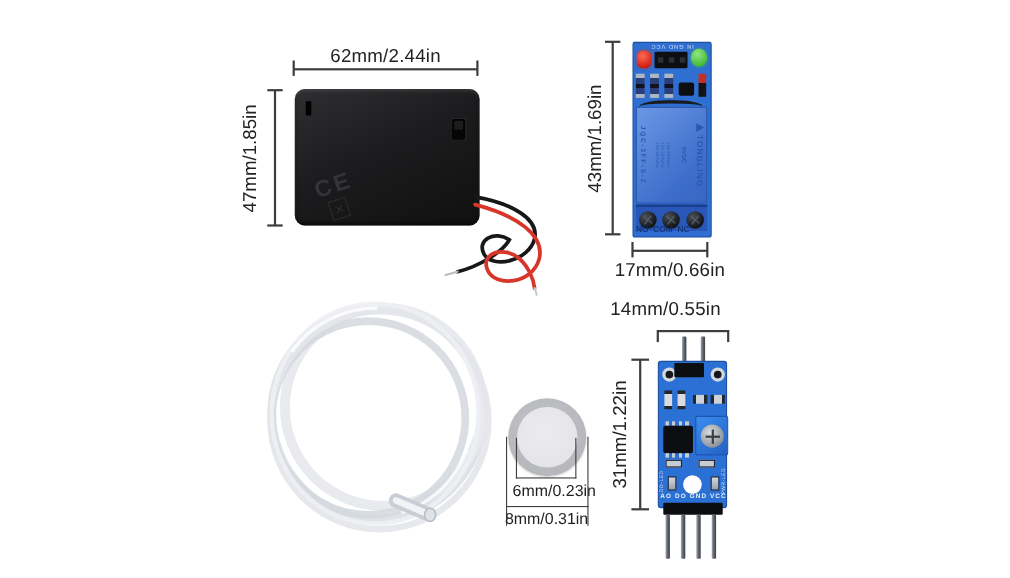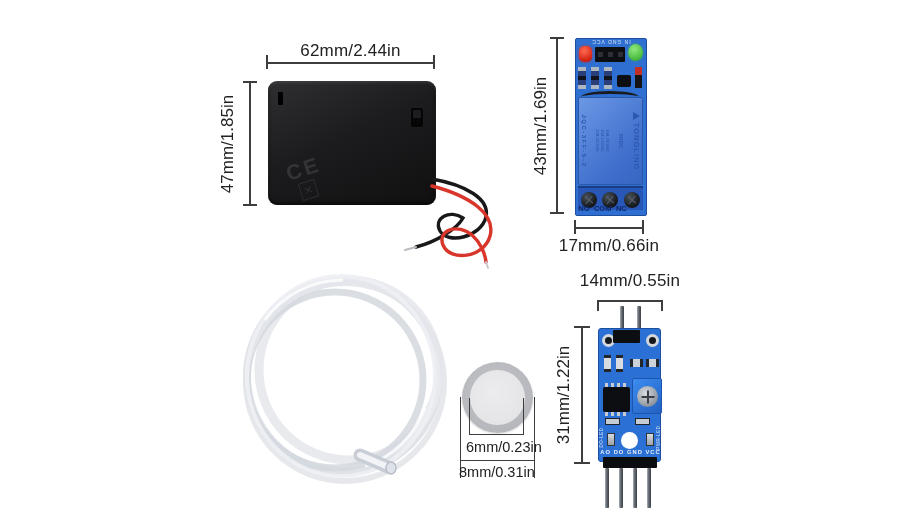--- a/index.html
+++ b/index.html
@@ -55,21 +55,21 @@
   .rt-rating{font-size:4.2px;line-height:5px;text-align:center;}
   .rt-model{font-size:6px;font-weight:bold;letter-spacing:1.5px;}
   .term-block{position:absolute;left:2px;top:147px;width:65px;height:24px;background:#2857b8;
               border-top:2px solid #1a3c86;box-sizing:border-box;}
   .screw{position:absolute;top:4px;width:16px;height:16px;border-radius:50%;
          background:radial-gradient(circle at 35% 30%,#4a515a,#15181c 65%);}
   .screw::before,.screw::after{content:"";position:absolute;left:50%;top:50%;width:10px;height:1px;background:#5a626c;}
   .screw::before{transform:translate(-50%,-50%) rotate(38deg);}
   .screw::after{transform:translate(-50%,-50%) rotate(-52deg);}
   .term-labels{position:absolute;left:0;top:165px;width:53px;display:flex;justify-content:space-around;
-               font-size:7.5px;font-weight:bold;color:#0d2a66;}
+               font-size:7.5px;font-weight:normal;color:#0d2a66;}
   
   .sensor-pcb{position:absolute;left:598px;top:328px;width:63px;height:134px;background:#2b70d4;
               border:1px solid #1c4fa0;border-radius:3px;box-sizing:border-box;}
   .mount-hole{position:absolute;top:5px;width:7px;height:7px;border-radius:50%;background:#14171c;border:3px solid #d3d8de;}
   .sensor-header2{position:absolute;left:14px;top:1px;width:27px;height:13px;background:#0c0e11;border-radius:1px;}
   .pin{position:absolute;width:4px;background:linear-gradient(90deg,#a8aeb6,#62686f 45%,#3c4147);border-radius:1px;}
   .res-v{position:absolute;width:7px;height:17px;
          background:linear-gradient(180deg,#23262b 0 3px,#d8dce0 3px 14px,#23262b 14px);}
   .res-h{position:absolute;width:13px;height:8px;
          background:linear-gradient(90deg,#23262b 0 3px,#cdd2d8 3px 10px,#23262b 10px);}
@@ -208,21 +208,21 @@
     <div class="dim-line-v" style="left:523px;top:398px;height:37px;border-left-width:1.5px;"></div>
     <div class="dim-line-h" style="left:469px;top:434px;width:55px;border-top-width:1.5px;"></div>
     <div class="dim-label-sm" style="left:466px;top:439px;">6mm/0.23in</div>
     <div class="dim-line-v" style="left:460px;top:397px;height:81px;border-left-width:1.5px;"></div>
     <div class="dim-line-v" style="left:534px;top:397px;height:81px;border-left-width:1.5px;"></div>
     <div class="dim-line-h" style="left:460px;top:460px;width:75px;border-top-width:1.5px;"></div>
     <div class="dim-label-sm" style="left:459px;top:464px;">8mm/0.31in</div>
   </div>
 
   <div>
-    <div class="dim-label" style="left:565px;top:271px;width:130px;">14mm/0.55in</div>
+    <div class="dim-label" style="left:540px;top:271px;width:130px;">14mm/0.55in</div>
     <div class="dim-line-h" style="left:598px;top:300px;width:64px;"></div>
     <div class="tick-v" style="left:597px;top:300px;height:11px;"></div>
     <div class="tick-v" style="left:661px;top:300px;height:11px;"></div>
   </div>
 
   <div>
     <div class="dim-label-v" style="left:499px;top:386px;">31mm/1.22in</div>
     <div class="dim-line-v" style="left:581px;top:327px;height:136px;"></div>
     <div class="tick-h" style="left:574px;top:326px;width:16px;"></div>
     <div class="tick-h" style="left:574px;top:462px;width:16px;"></div>

